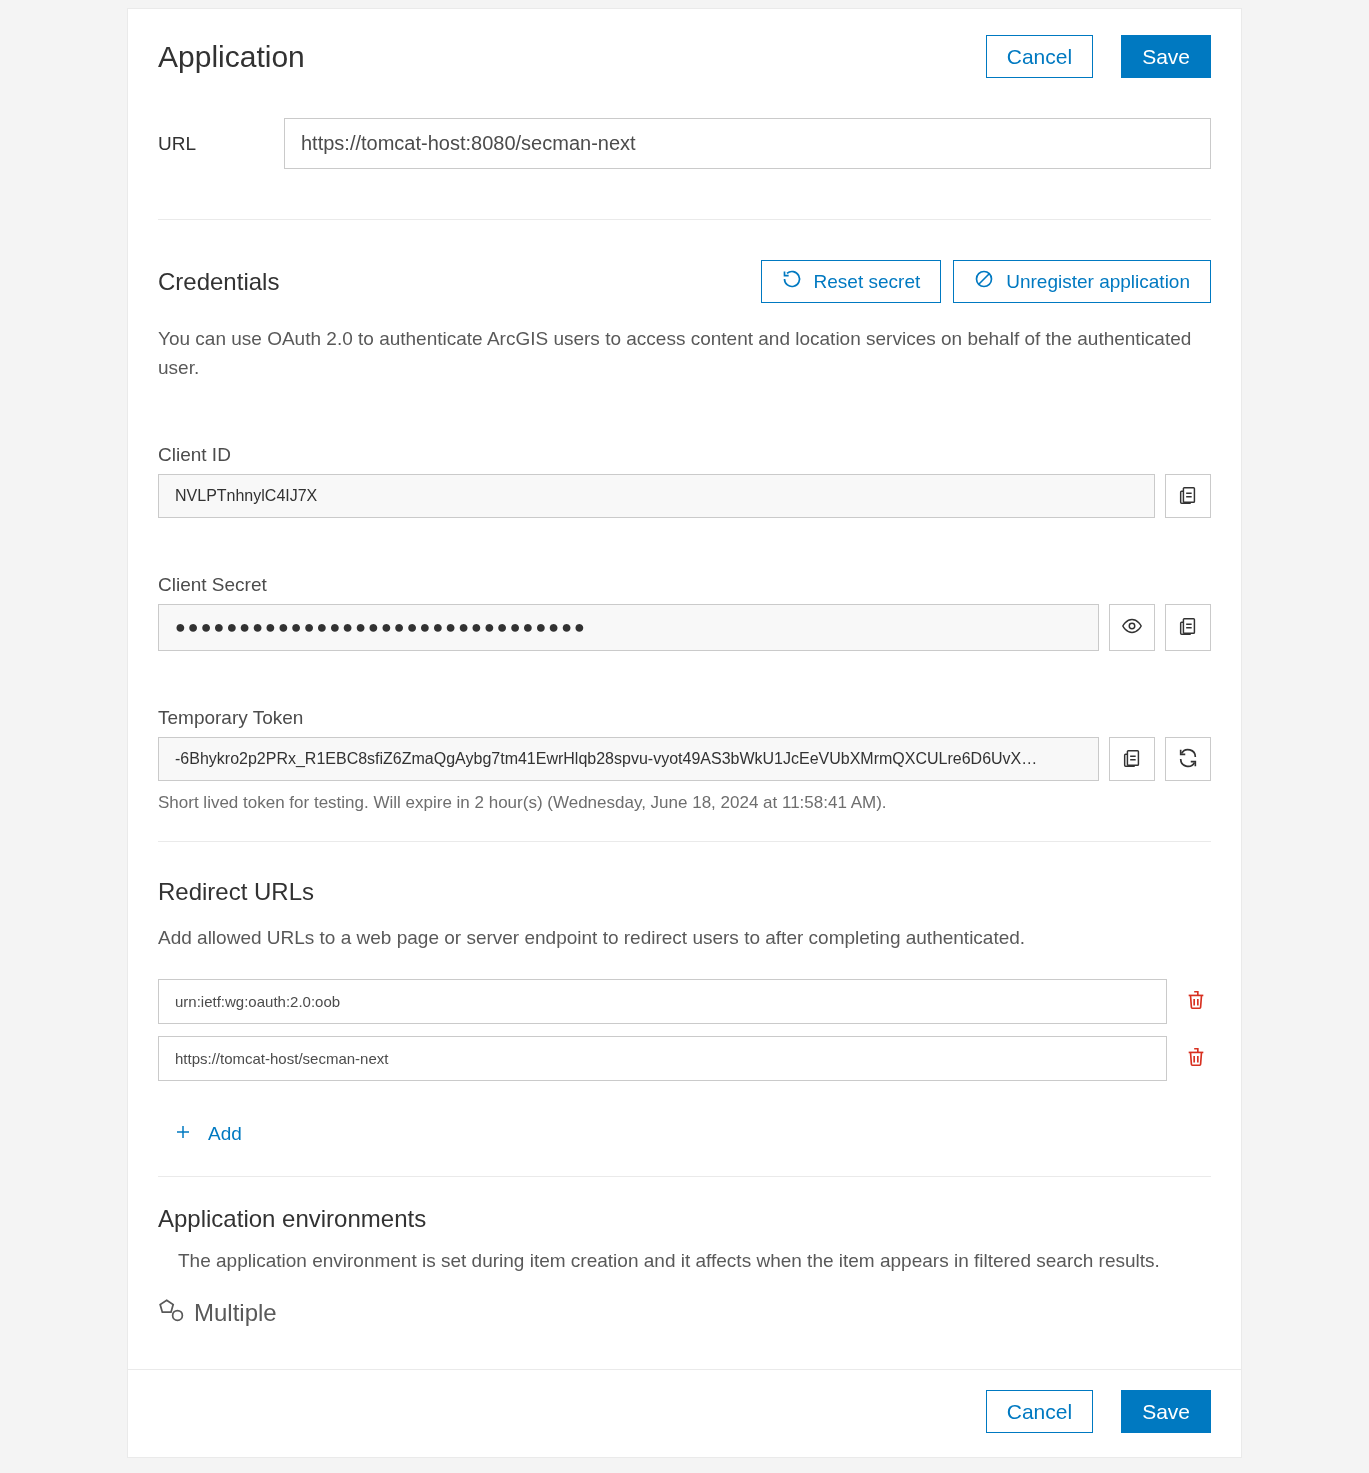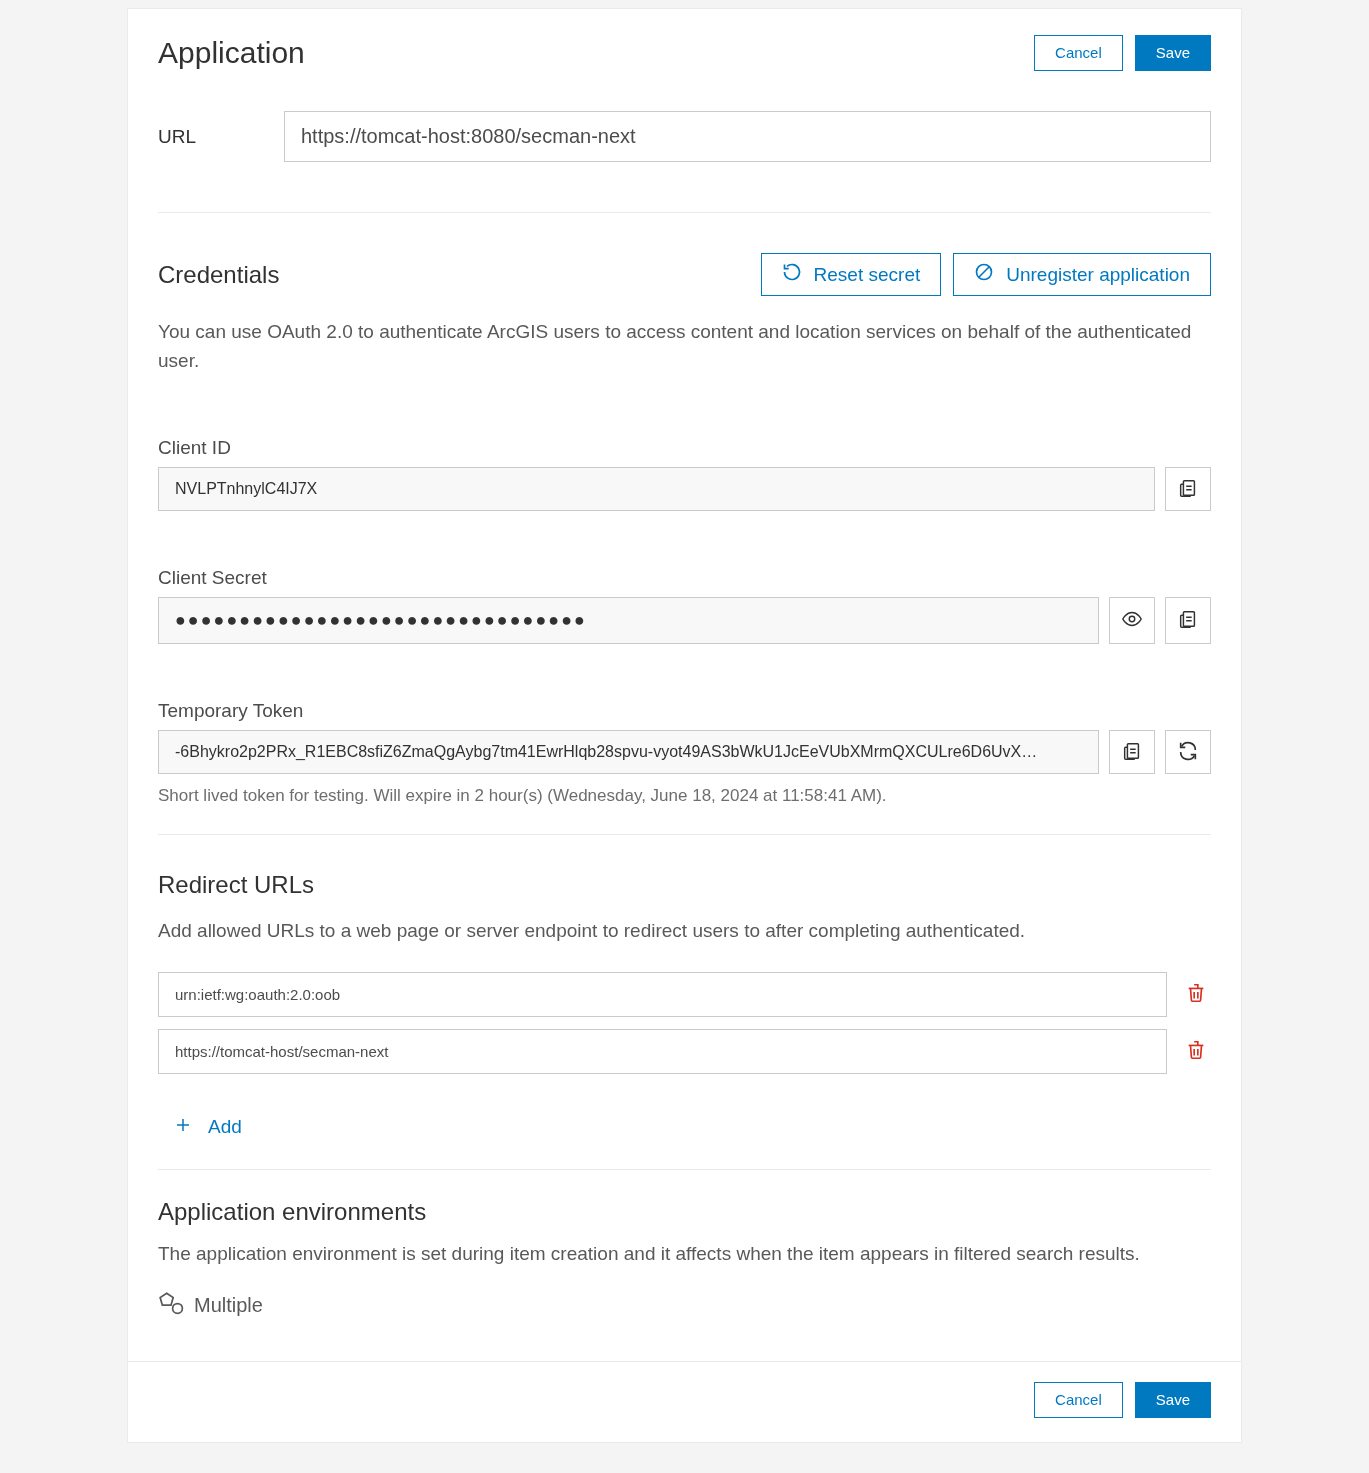--- a/index.html
+++ b/index.html
@@ -24,26 +24,27 @@
     justify-content: space-between;
     padding: 26px 30px 10px 30px;
   }
   .page-title {
     font-size: 30px;
     font-weight: 400;
     color: #323232;
   }
   .btn-group { display: flex; gap: 12px; }
   .btn {
-    font-size: 15px;
+    font-size: 21px;
     padding: 8px 20px;
     border: 1px solid transparent;
     cursor: pointer;
     font-family: inherit;
     line-height: 1.2;
+    margin-left: 16px;
   }
   .btn-secondary {
     background: #fff;
     color: #0079c1;
     border: 1px solid #0079c1;
   }
   .btn-primary {
     background: #0079c1;
     color: #fff;
     border: 1px solid #0079c1;
@@ -156,21 +157,21 @@
     font-size: 19px;
     padding: 18px 30px 30px 46px;
     cursor: pointer;
   }
   .add-row svg { width: 18px; height: 18px; }
   .env-block { padding: 28px 30px 40px 30px; }
   .env-row {
     display: flex; align-items: center; gap: 10px;
     margin-top: 22px;
     color: #595959;
-    font-size: 20px;
+    font-size: 24px;
   }
   .env-row svg { width: 26px; height: 26px; }
   .footer {
     display: flex;
     justify-content: flex-end;
     gap: 12px;
     padding: 20px 30px 24px 30px;
     border-top: 1px solid #eaeaea;
   }
 </style>
@@ -332,21 +333,21 @@
             <line x1="4" y1="12" x2="20" y2="12"></line>
           </svg>
       </span>
       <span>Add</span>
     </div>
 
     <hr class="divider">
 
     <div class="env-block">
       <div class="section-title">Application environments</div>
-      <div class="helper-text" style="padding:14px 0 0 0;">The application environment is set during item creation and it affects when the item appears in filtered search results.</div>
+      <div class="helper-text" style="padding:14px 0 0 0;margin-left:20px;">The application environment is set during item creation and it affects when the item appears in filtered search results.</div>
       <div class="env-row">
         <span>
           <svg viewBox="0 0 24 24" fill="none" stroke="#595959" stroke-width="1.6">
               <polygon points="8,3 14,7 12,14 4,14 2,7"></polygon>
               <circle cx="18" cy="17" r="4.5"></circle>
             </svg>
         </span>
         <span>Multiple</span>
       </div>
     </div>

